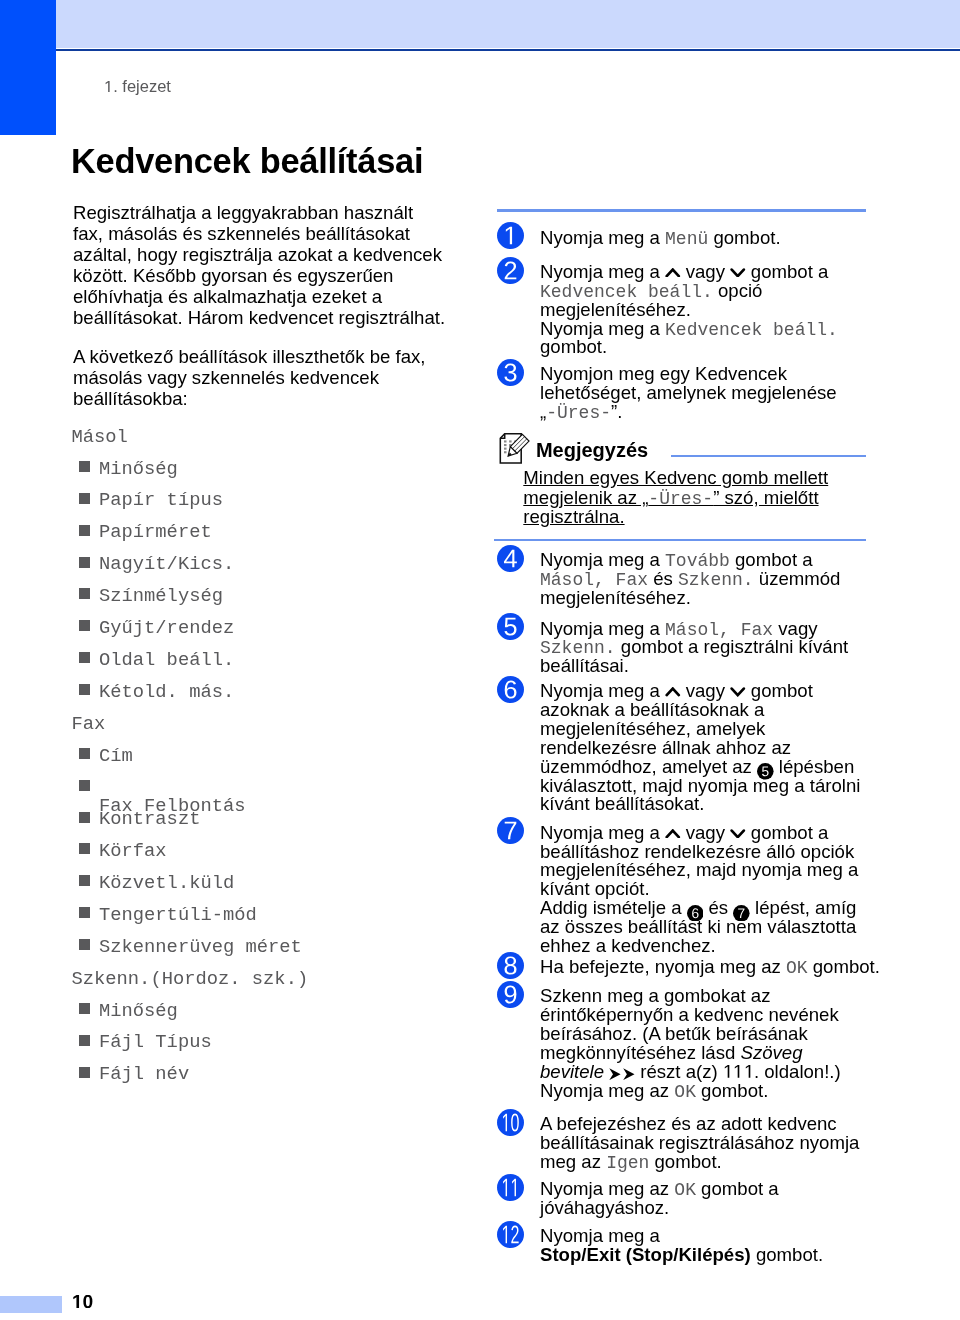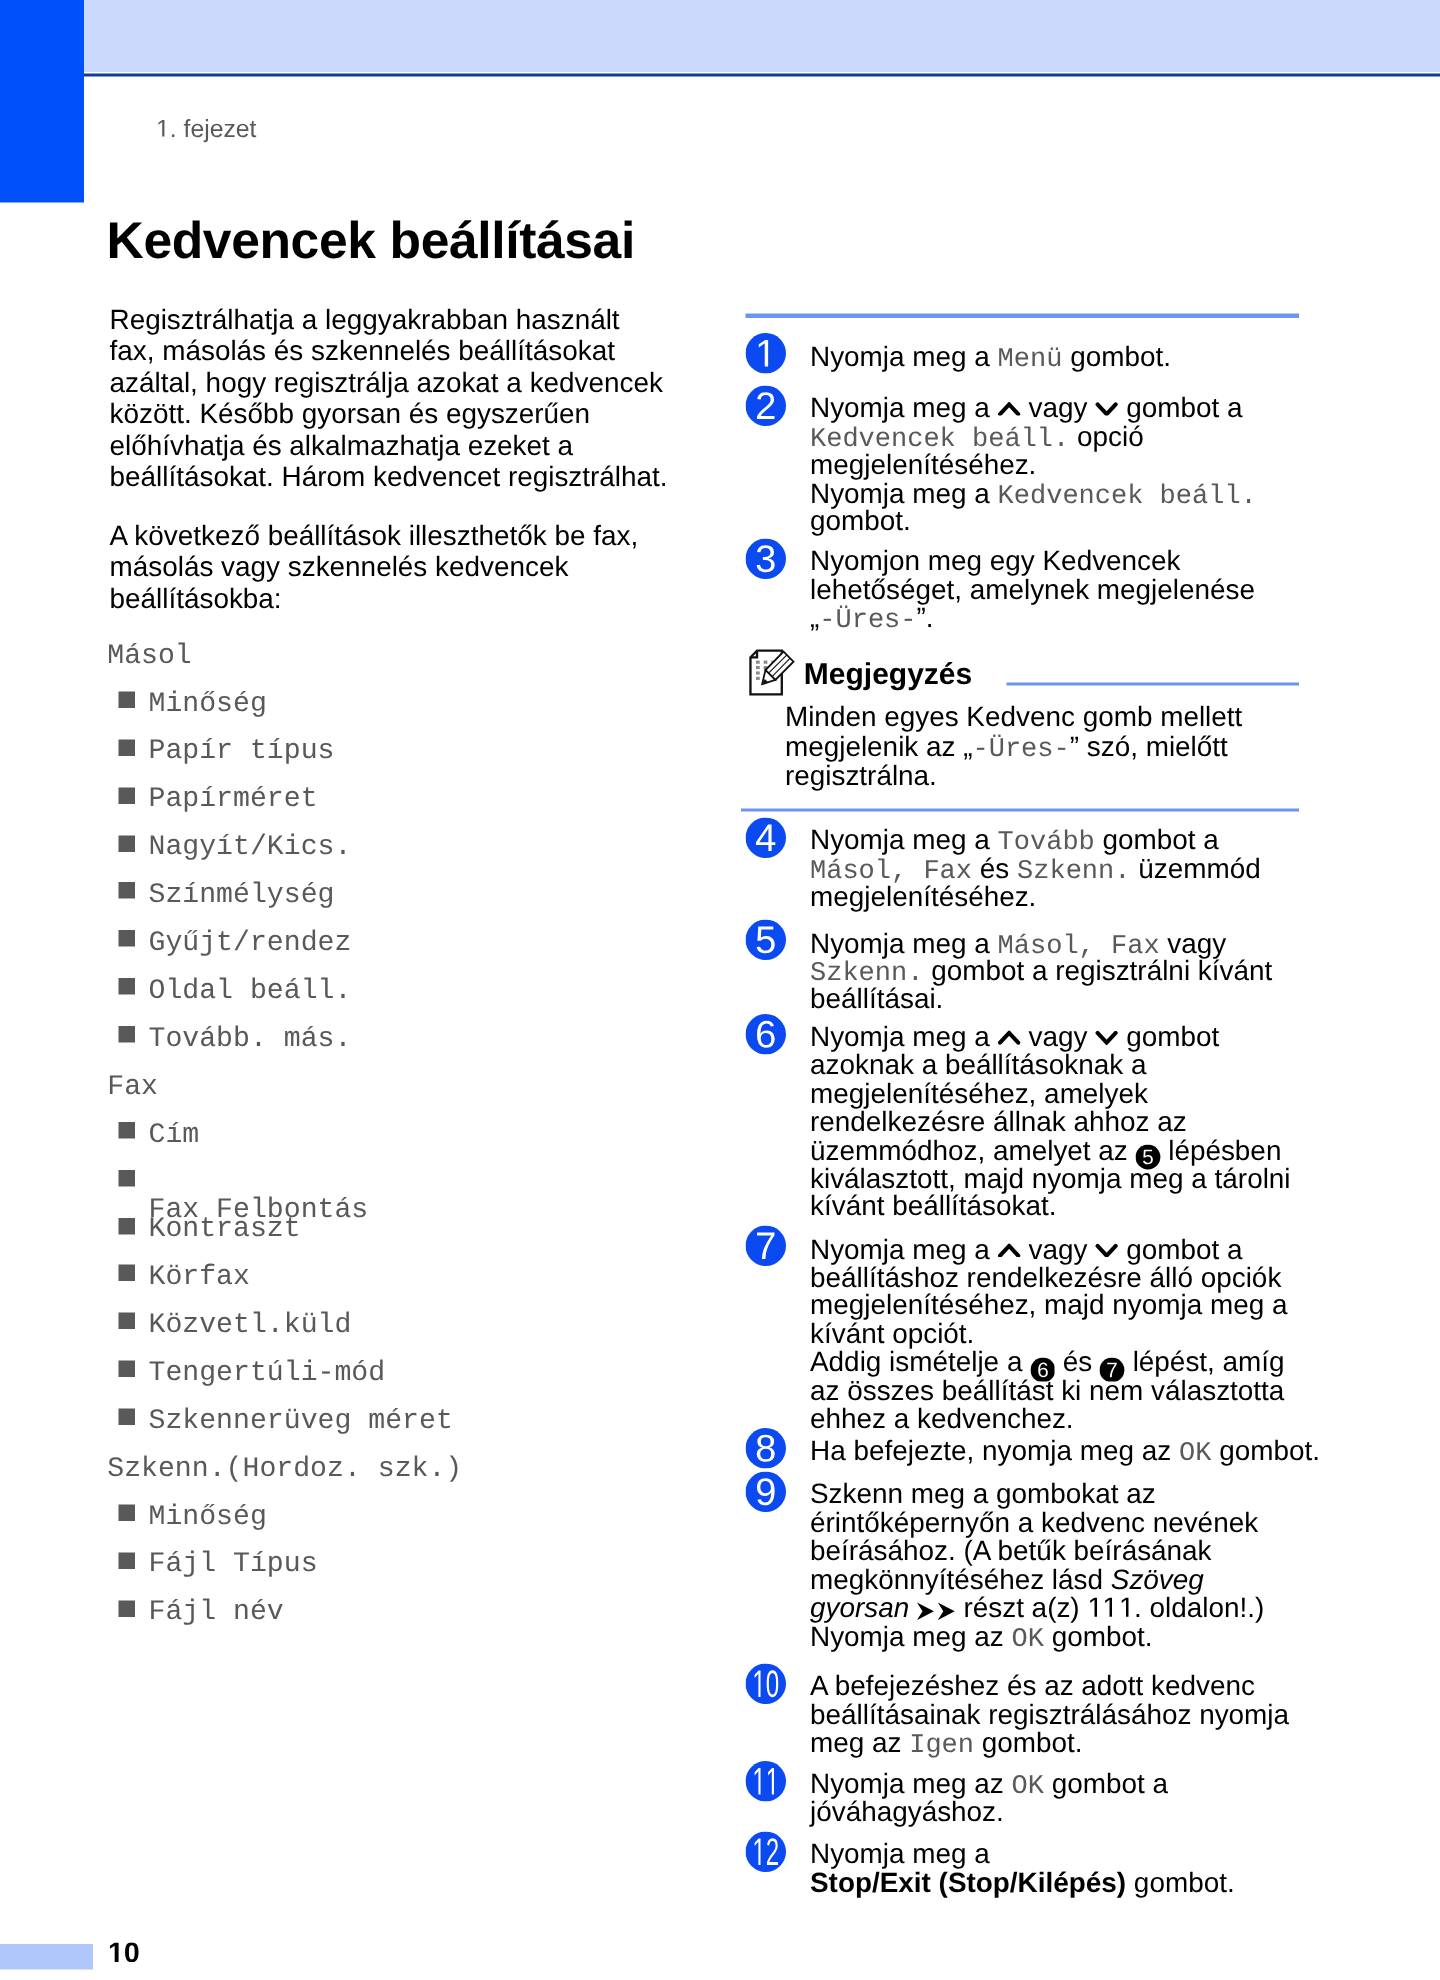--- a/index.html
+++ b/index.html
@@ -33,21 +33,21 @@
   .stepnum{position:absolute;left:497px;}
   .sline{position:absolute;left:540px;font-size:18.6px;line-height:19px;white-space:nowrap;}
   .m{font-family:"Liberation Mono",monospace;color:#59595b;font-size:18px;}
   .b{font-weight:bold;}
   .i{font-style:italic;}
   .inum{display:inline-block;vertical-align:-7.0px;}
 
   .note-rule-top{position:absolute;height:2px;background:#6b95ee;}
   .note-rule-bot{position:absolute;height:2px;background:#6b95ee;}
   .notehead{position:absolute;font-size:20px;font-weight:bold;white-space:nowrap;}
-  .noteline{position:absolute;font-size:18.6px;line-height:19px;white-space:nowrap;}
+  .noteline{position:absolute;font-size:18.6px;line-height:19px;white-space:nowrap;text-decoration:underline;}
   .noteicon{position:absolute;}
 </style>
 </head>
 <body>
 
 <div class="page">
   <div class="hdr-band"></div>
   <div class="hdr-rule"></div>
   <div class="hdr-block"></div>
   <div class="chapter"><svg width="9.177" height="11.352" viewBox="0 0 1139 1409" style="display:inline-block;vertical-align:baseline;margin-bottom:0px">
@@ -74,21 +74,21 @@
       <div class="bitem" style="top:522.34px">Papírméret</div>
       <div class="sq" style="top:556.52px"></div>
       <div class="bitem" style="top:554.22px">Nagyít/Kics.</div>
       <div class="sq" style="top:588.40px"></div>
       <div class="bitem" style="top:586.10px">Színmélység</div>
       <div class="sq" style="top:620.28px"></div>
       <div class="bitem" style="top:617.98px">Gyűjt/rendez</div>
       <div class="sq" style="top:652.16px"></div>
       <div class="bitem" style="top:649.86px">Oldal beáll.</div>
       <div class="sq" style="top:684.04px"></div>
-      <div class="bitem" style="top:681.74px">Tovább. más.</div>
+      <div class="bitem" style="top:681.74px">Kétold. más.</div>
       <div class="grp-head" style="top:713.62px">Fax</div>
       <div class="sq" style="top:747.80px"></div>
       <div class="bitem" style="top:745.50px">Cím</div>
       <div class="sq" style="top:779.68px"></div>
       <div class="bitem" style="top:796px">Fax Felbontás</div>
       <div class="sq" style="top:811.56px"></div>
       <div class="bitem" style="top:809.26px">Kontraszt</div>
       <div class="sq" style="top:843.44px"></div>
       <div class="bitem" style="top:841.14px">Körfax</div>
       <div class="sq" style="top:875.32px"></div>
@@ -192,21 +192,21 @@
       </svg>
       <div class="sline" style="top:957.20px">Ha befejezte, nyomja meg az <span class="m">OK</span> gombot.</div>
       <svg class="stepnum" width="27" height="27" viewBox="0 0 27 27" style="top:981.00px">
         <circle cx="13.5" cy="13.5" r="13.5" fill="#0a4af0"></circle>
         <path d="M1042 733Q1042 370 909.5 175.0Q777 -20 532 -20Q367 -20 267.5 49.5Q168 119 125 274L297 301Q351 125 535 125Q690 125 775.0 269.0Q860 413 864 680Q824 590 727.0 535.5Q630 481 514 481Q324 481 210.0 611.0Q96 741 96 956Q96 1177 220.0 1303.5Q344 1430 565 1430Q800 1430 921.0 1256.0Q1042 1082 1042 733ZM846 907Q846 1077 768.0 1180.5Q690 1284 559 1284Q429 1284 354.0 1195.5Q279 1107 279 956Q279 802 354.0 712.5Q429 623 557 623Q635 623 702.0 658.5Q769 694 807.5 759.0Q846 824 846 907Z" transform="translate(6.39,22.30) scale(0.01249,-0.01249)" fill="#fff"></path>
       </svg>
       <div class="sline" style="top:986.20px">Szkenn meg a gombokat az</div>
       <div class="sline" style="top:1005.10px">érintőképernyőn a kedvenc nevének</div>
       <div class="sline" style="top:1024.00px">beírásához. (A betűk beírásának</div>
       <div class="sline" style="top:1042.90px">megkönnyítéséhez lásd <span class="i">Szöveg</span></div>
-      <div class="sline" style="top:1061.80px"><span class="i">gyorsan</span> <svg width="25.8" height="12.4" viewBox="0 0 25.8 12.4" style="vertical-align:-2.6px">
+      <div class="sline" style="top:1061.80px"><span class="i">bevitele</span> <svg width="25.8" height="12.4" viewBox="0 0 25.8 12.4" style="vertical-align:-2.6px">
           <path d="M0.3 0.3 L11.6 6.2 L0.3 12.1 L4.0 6.2 Z" fill="#000"></path>
           <path d="M14.2 0.3 L25.5 6.2 L14.2 12.1 L17.9 6.2 Z" fill="#000"></path>
         </svg> részt a(z) <svg width="10.344" height="12.797" viewBox="0 0 1139 1409" style="display:inline-block;vertical-align:baseline;margin-bottom:0px">
           <path d="M515 1237L197 1010V1180L530 1409H696V0H515Z" transform="translate(0,1409) scale(1,-1)" fill="#000"></path>
         </svg><svg width="10.344" height="12.797" viewBox="0 0 1139 1409" style="display:inline-block;vertical-align:baseline;margin-bottom:0px">
           <path d="M515 1237L197 1010V1180L530 1409H696V0H515Z" transform="translate(0,1409) scale(1,-1)" fill="#000"></path>
         </svg><svg width="10.344" height="12.797" viewBox="0 0 1139 1409" style="display:inline-block;vertical-align:baseline;margin-bottom:0px">
           <path d="M515 1237L197 1010V1180L530 1409H696V0H515Z" transform="translate(0,1409) scale(1,-1)" fill="#000"></path>
         </svg>. oldalon!.)</div>
       <div class="sline" style="top:1080.70px">Nyomja meg az <span class="m">OK</span> gombot.</div>

